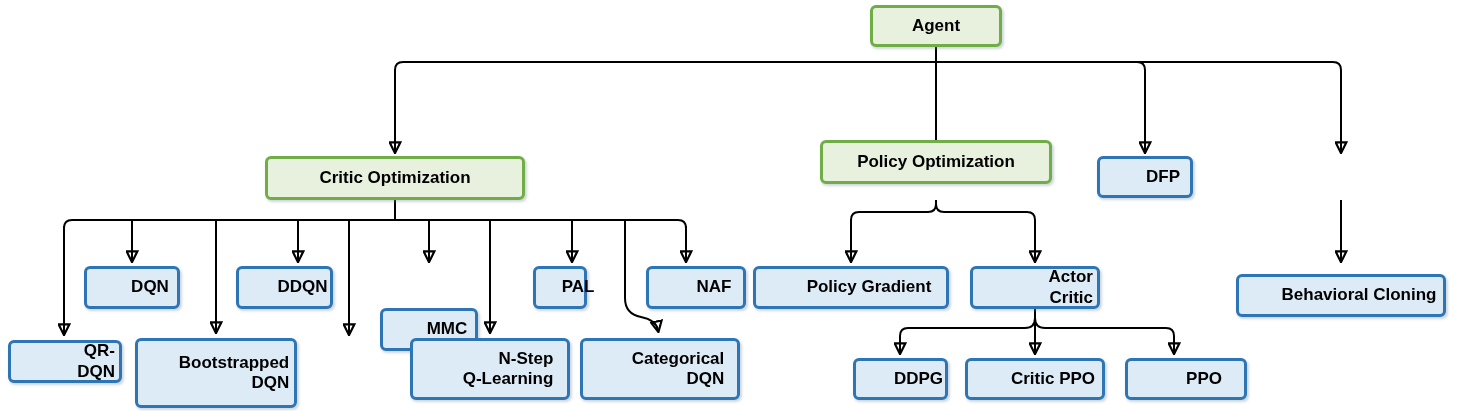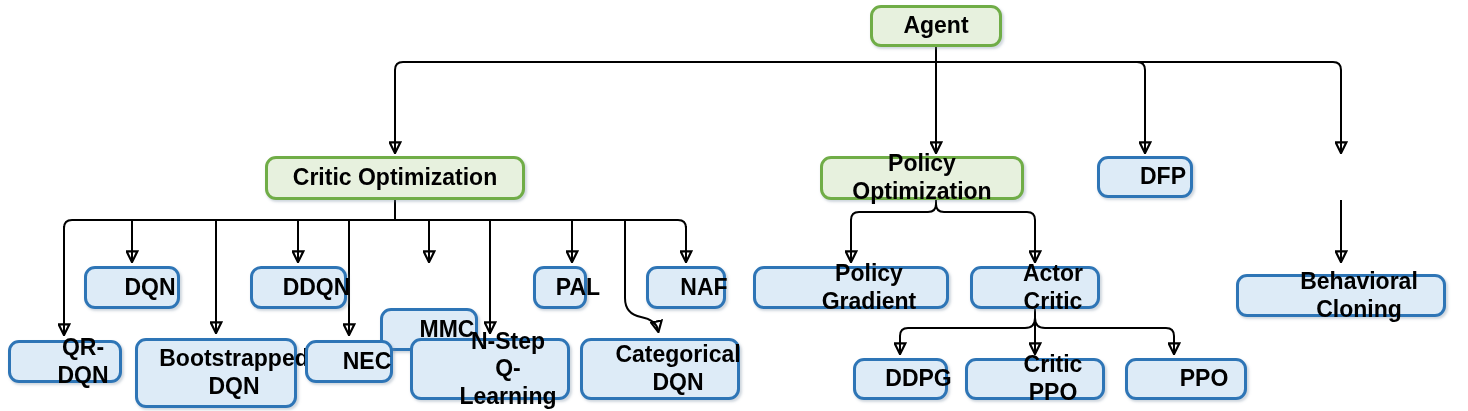--- a/index.html
+++ b/index.html
@@ -10,22 +10,22 @@
   *{box-sizing:border-box;margin:0;padding:0;}
   body{background:var(--bg);font-family:"Liberation Sans",sans-serif;}
   .canvas{
     position:relative;width:1468px;height:411px;background:var(--bg);
     overflow:hidden;
   }
   .connectors{position:absolute;left:0;top:0;width:1468px;height:411px;}
   .connectors path{fill:none;stroke:var(--line);stroke-width:2;}
   .node{
     position:absolute;display:flex;align-items:center;justify-content:center;
-    text-align:center;font-weight:bold;font-size:23px;color:var(--text);
-    border-radius:11px;line-height:1.2;white-space:pre-line;
+    text-align:right;font-weight:bold;font-size:17px;color:var(--text);
+    border-radius:6px;line-height:1.2;white-space:pre-line;
     box-shadow:1.5px 2px 2.5px rgba(120,140,160,0.35);
     padding:2px 4px;
   }
   .node.green{background:var(--green-fill);border:3px solid var(--green-border);}
   .node.blue{background:var(--blue-fill);border:3px solid var(--blue-border);padding-left:40px;}
 </style>
 </head>
 <body>
 
 <div class="canvas">
@@ -61,36 +61,35 @@
     <path d="M 1035 309 L 1035 318 Q 1035 328 1025 328 L 908 328 Q 900 328 900 336 L 900 352" marker-end="url(#arrow)"></path>
     <path d="M 1035 309 L 1035 352" marker-end="url(#arrow)"></path>
     <path d="M 1035 309 L 1035 318 Q 1035 328 1045 328 L 1166 328 Q 1174 328 1174 336 L 1174 352" marker-end="url(#arrow)"></path>
 
     <path d="M 1341 200 L 1341 260" marker-end="url(#arrow)"></path>
   </svg>
 
   <div class="node green" style="left:870px;top:5px;width:132px;height:42px;">Agent</div>
 
   <div class="node green" style="left:265px;top:156px;width:260px;height:44px;">Critic Optimization</div>
-  <div class="node green" style="left:820px;top:156px;width:204px;height:44px;">Policy Optimization</div>
+  <div class="node green" style="left:820px;top:140px;width:232px;height:44px;">Policy Optimization</div>
   <div class="node blue" style="left:1097px;top:156px;width:96px;height:42px;">DFP</div>
 
   <div class="node blue" style="left:84px;top:266px;width:96px;height:43px;">DQN</div>
-  <div class="node blue" style="left:250px;top:266px;width:97px;height:43px;">DDQN</div>
+  <div class="node blue" style="left:236px;top:266px;width:97px;height:43px;">DDQN</div>
   <div class="node blue" style="left:380px;top:266px;width:98px;height:43px;margin-top:42px;">MMC</div>
   <div class="node blue" style="left:533px;top:266px;width:54px;height:43px;">PAL</div>
-  <div class="node blue" style="left:646px;top:266px;width:80px;height:43px;">NAF</div>
+  <div class="node blue" style="left:646px;top:266px;width:100px;height:43px;">NAF</div>
   <div class="node blue" style="left:753px;top:266px;width:196px;height:43px;">Policy Gradient</div>
   <div class="node blue" style="left:970px;top:266px;width:130px;height:43px;">Actor Critic</div>
   <div class="node blue" style="left:1236px;top:274px;width:210px;height:43px;">Behavioral Cloning</div>
 
   <div class="node blue" style="left:8px;top:340px;width:114px;height:43px;">QR-DQN</div>
   <div class="node blue" style="left:135px;top:338px;width:162px;height:70px;">Bootstrapped
 DQN</div>
-  <div class="node blue" style="left:305px;top:340px;width:88px;height:43px;">NEC</div>
   <div class="node blue" style="left:410px;top:338px;width:160px;height:62px;">N-Step
 Q-Learning</div>
   <div class="node blue" style="left:580px;top:338px;width:160px;height:62px;">Categorical
 DQN</div>
   <div class="node blue" style="left:853px;top:358px;width:95px;height:42px;">DDPG</div>
   <div class="node blue" style="left:965px;top:358px;width:140px;height:42px;">Critic PPO</div>
   <div class="node blue" style="left:1125px;top:358px;width:122px;height:42px;">PPO</div>
 
 </div>
 

